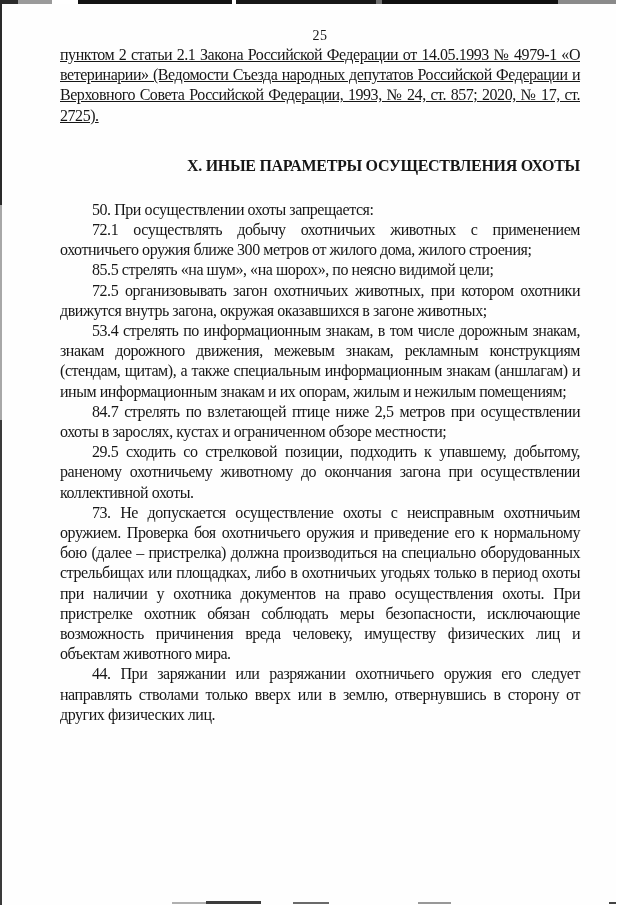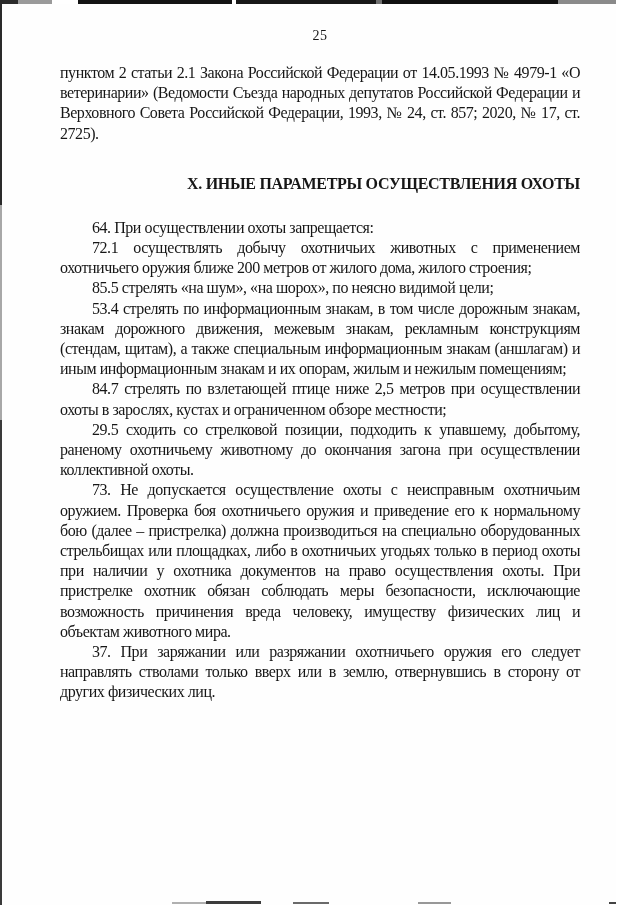--- a/index.html
+++ b/index.html
@@ -66,21 +66,22 @@
   .para {
     margin: 0;
     font-size: 16px;
     line-height: 20.2px;
     letter-spacing: -0.45px;
     text-align: justify;
     text-indent: 32px;
   }
   .para.no-indent {
     text-indent: 0;
-    margin-top: 19px;
+    margin-top: 1px;
+    text-decoration: underline;
   }
   .heading {
     margin: 30px 0 25px 0;
     font-size: 16px;
     line-height: 19px;
     font-weight: bold;
     text-align: right;
     letter-spacing: -0.3px;
   }
 </style>
@@ -100,23 +101,24 @@
   <div class="scan-bottom-seg s5"></div>
 
   <div class="content">
 
     <div class="page-number">25</div>
 
     <p class="para no-indent">пунктом 2 статьи 2.1 Закона Российской Федерации от 14.05.1993 № 4979-1 «О ветеринарии» (Ведомости Съезда народных депутатов Российской Федерации и Верховного Совета Российской Федерации, 1993, № 24, ст. 857; 2020, № 17, ст. 2725).</p>
 
     <h2 class="heading">X. ИНЫЕ ПАРАМЕТРЫ ОСУЩЕСТВЛЕНИЯ ОХОТЫ</h2>
 
-    <p class="para">64. При осуществлении охоты запрещается:</p>
-    <p class="para">72.1 осуществлять добычу охотничьих животных с применением охотничьего оружия ближе 200 метров от жилого дома, жилого строения;</p>
+    <p class="para">50. При осуществлении охоты запрещается:</p>
+    <p class="para">72.1 осуществлять добычу охотничьих животных с применением охотничьего оружия ближе 300 метров от жилого дома, жилого строения;</p>
     <p class="para">85.5 стрелять «на шум», «на шорох», по неясно видимой цели;</p>
+    <p class="para">72.5 организовывать загон охотничьих животных, при котором охотники движутся внутрь загона, окружая оказавшихся в загоне животных;</p>
     <p class="para">53.4 стрелять по информационным знакам, в том числе дорожным знакам, знакам дорожного движения, межевым знакам, рекламным конструкциям (стендам, щитам), а также специальным информационным знакам (аншлагам) и иным информационным знакам и их опорам, жилым и нежилым помещениям;</p>
     <p class="para">84.7 стрелять по взлетающей птице ниже 2,5 метров при осуществлении охоты в зарослях, кустах и ограниченном обзоре местности;</p>
     <p class="para">29.5 сходить со стрелковой позиции, подходить к упавшему, добытому, раненому охотничьему животному до окончания загона при осуществлении коллективной охоты.</p>
     <p class="para">73. Не допускается осуществление охоты с неисправным охотничьим оружием. Проверка боя охотничьего оружия и приведение его к нормальному бою (далее – пристрелка) должна производиться на специально оборудованных стрельбищах или площадках, либо в охотничьих угодьях только в период охоты при наличии у охотника документов на право осуществления охоты. При пристрелке охотник обязан соблюдать меры безопасности, исключающие возможность причинения вреда человеку, имуществу физических лиц и объектам животного мира.</p>
-    <p class="para">37. При заряжании или разряжании охотничьего оружия его следует направлять стволами только вверх или в землю, отвернувшись в сторону от других физических лиц.</p>
+    <p class="para">44. При заряжании или разряжании охотничьего оружия его следует направлять стволами только вверх или в землю, отвернувшись в сторону от других физических лиц.</p>
 
   </div>
 </div>
 
 </body></html>

